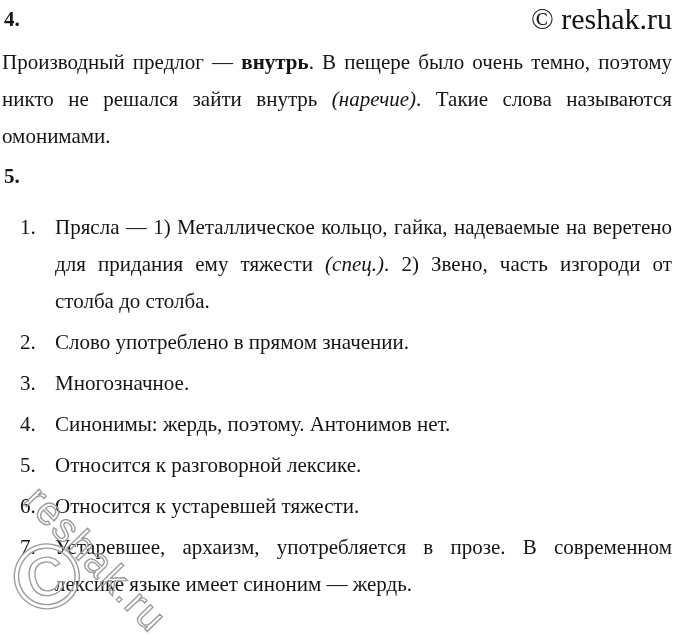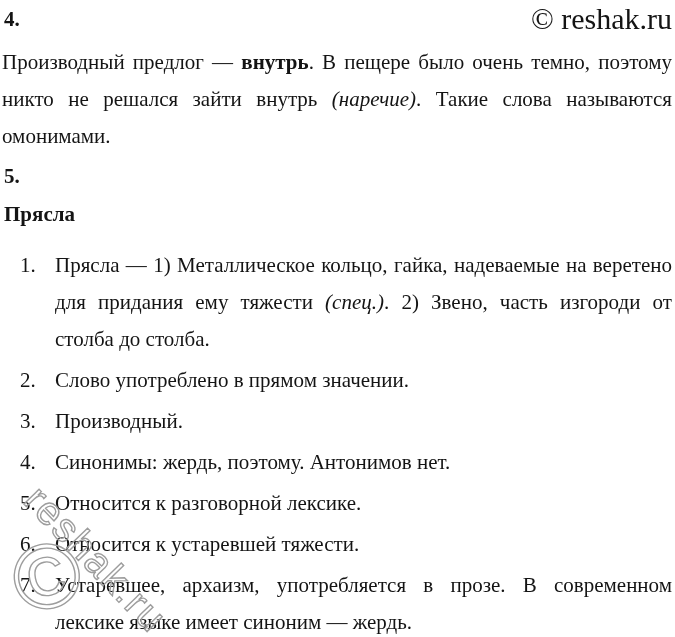--- a/index.html
+++ b/index.html
@@ -92,37 +92,36 @@
 
   <div class="header-row">
     <span class="task-num">4.</span>
     <span class="site-credit">© reshak.ru</span>
   </div>
 
   <p class="answer-para"><span>Производный предлог — </span><b>внутрь</b><span>. В пещере было очень темно, поэтому никто не решался зайти внутрь </span><i>(наречие)</i><span>. Такие слова называются омонимами.</span></p>
 
   <div class="task-num task5-num">5.</div>
 
-  <div class="task5-title">Прясла</div>
 
   <div class="answers-list">
 
     <div class="answer-item">
       <span class="item-marker">1.</span>
       <div class="item-body"><span>Прясла — 1) Металлическое кольцо, гайка, надеваемые на веретено для придания ему тяжести </span><i>(спец.)</i><span>. 2) Звено, часть изгороди от столба до столба.</span></div>
     </div>
 
     <div class="answer-item">
       <span class="item-marker">2.</span>
       <div class="item-body">Слово употреблено в прямом значении.</div>
     </div>
 
     <div class="answer-item">
       <span class="item-marker">3.</span>
-      <div class="item-body">Производный.</div>
+      <div class="item-body">Многозначное.</div>
     </div>
 
     <div class="answer-item">
       <span class="item-marker">4.</span>
       <div class="item-body">Синонимы: жердь, поэтому. Антонимов нет.</div>
     </div>
 
     <div class="answer-item">
       <span class="item-marker">5.</span>
       <div class="item-body">Относится к разговорной лексике.</div>

